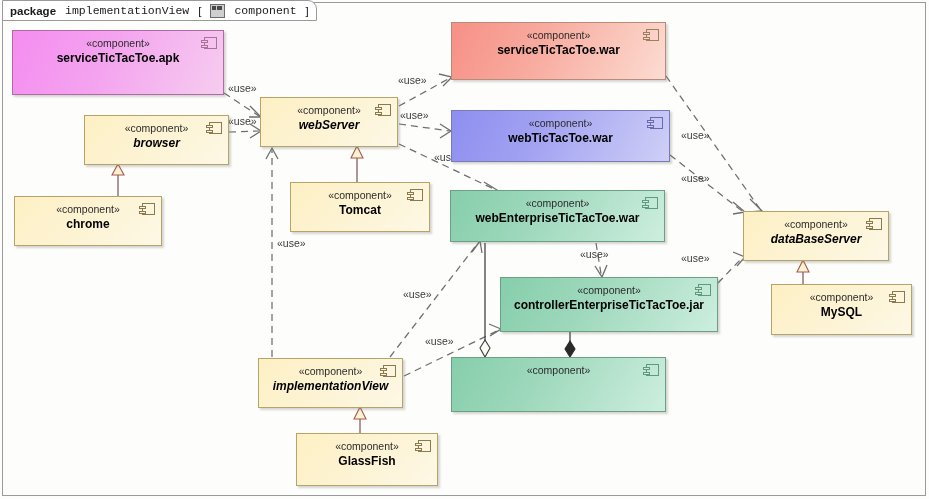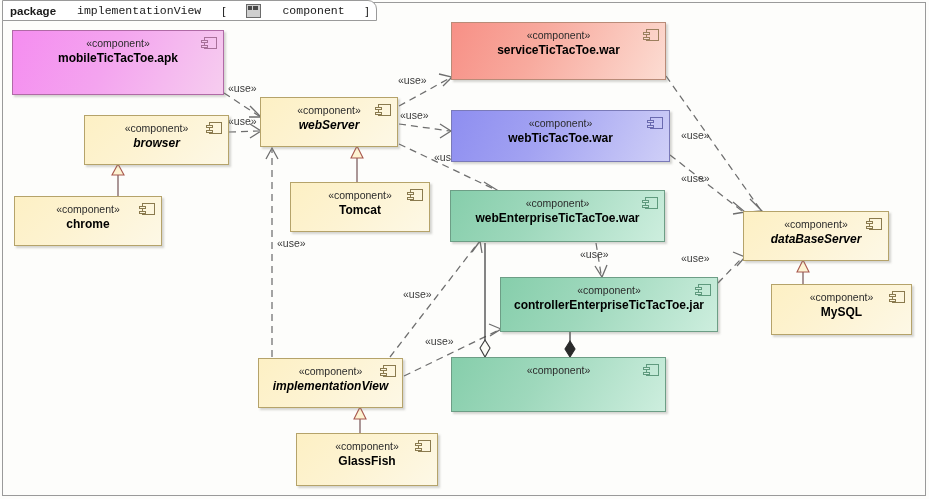--- a/index.html
+++ b/index.html
@@ -35,21 +35,21 @@
     border-bottom: 1px solid #9a9a9a;
     border-top-right-radius: 9px;
     background: #ffffff;
     display: flex;
     align-items: center;
     padding: 0 7px 0 7px;
     box-sizing: border-box;
     font-size: 11.5px;
     color: #1a1a1a;
     white-space: nowrap;
-    gap: 21px;
+    gap: 9px;
   }
   #pkg-tab .kw { font-weight: bold; }
   #pkg-tab .nm { font-weight: normal; font-family: Liberation Mono, monospace; }
   #pkg-tab .br { font-weight: normal; }
   .pkg-icon {
     display: inline-block;
     width: 13px; height: 12px;
     border: 1px solid #6b6b6b;
     background: #cfcfcf;
     position: relative;
@@ -272,21 +272,21 @@
     </g>
 
     <g>
       <path class="solidk" d="M570,349 L570,332"></path>
       <path class="dia-fill" d="M570,341 L575,349 L570,357 L565,349 Z"></path>
     </g>
   </svg>
 
   <div class="cmp pink" style="left:12px;  top:30px;  width:212px; height:65px;">
     <div class="stereo">«component»</div>
-    <div class="nm">mobileTicTacToe.apk</div>
+    <div class="nm">serviceTicTacToe.apk</div>
     <span class="cglyph"></span>
   </div>
 
   <div class="cmp yellow" style="left:84px; top:115px; width:145px; height:50px;">
     <div class="stereo">«component»</div>
     <div class="nm ital">browser</div>
     <span class="cglyph"></span>
   </div>
 
   <div class="cmp yellow" style="left:14px; top:196px; width:148px; height:50px;">

